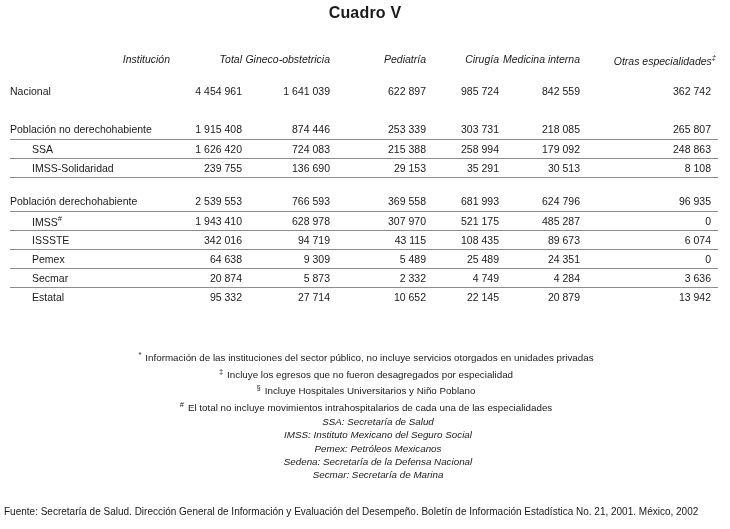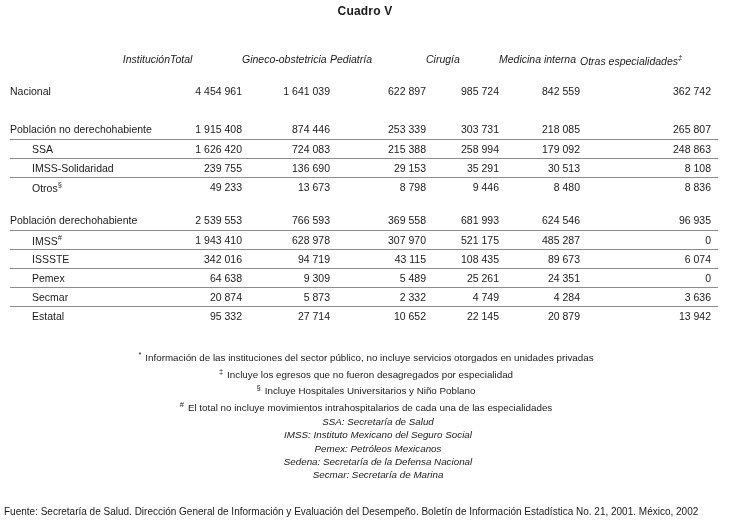--- a/index.html
+++ b/index.html
@@ -5,21 +5,21 @@
   html,body{margin:0;padding:0;background:#ffffff;}
   .page{
     position:relative;
     width:730px;height:529px;
     background:#ffffff;
     color:#1a1a1a;
     font-family:"Liberation Sans", sans-serif;
     overflow:hidden;
   }
   .doc-header{position:absolute;top:4px;left:0;width:730px;text-align:center;}
-  .doc-title{font-size:12px;font-weight:bold;letter-spacing:.2px;}
+  .doc-title{font-size:16px;font-weight:bold;letter-spacing:.2px;}
   .doc-subtitle{
     margin-top:3px;
     font-size:13.5px;font-weight:bold;
     font-variant:small-caps;letter-spacing:.2px;
   }
   .doc-subtitle sup{font-size:9px;font-variant:normal;}
 
   table.main{
     position:absolute;left:10px;top:53px;width:708px;
     border-collapse:collapse;table-layout:fixed;
@@ -29,21 +29,21 @@
   col.c-total{width:72px;}
   col.c-gineco{width:88px;}
   col.c-pediatria{width:96px;}
   col.c-cirugia{width:73px;}
   col.c-medint{width:81px;}
   col.c-otras{width:138px;}
 
   tr.hdr{height:18px;}
   tr.hdr th{
     font-weight:normal;font-style:italic;font-size:10.5px;
-    text-align:left;vertical-align:top;padding:0;
+    text-align:right;vertical-align:top;padding:0;
   }
   tr.hdr th.first{text-align:right;}
   tr.hdr th.last{padding-right:2px;}
   tr.hdr sup{font-size:7.5px;}
 
   tr.sp10{height:10px;} tr.sp20{height:20px;} tr.sp15{height:15px;}
 
   tr.datarow{height:19px;}
   tr.datarow td{padding:0;vertical-align:middle;white-space:nowrap;}
   tr.datarow td.lab{text-align:left;}
@@ -135,41 +135,32 @@
     <tr class="datarow sub ruled">
       <td class="lab"><span>IMSS-Solidaridad</span></td>
       <td class="num">239 755</td>
       <td class="num">136 690</td>
       <td class="num">29 153</td>
       <td class="num">35 291</td>
       <td class="num">30 513</td>
       <td class="num last">8 108</td>
     </tr>
 
-    <tr class="datarow sub">
-      <td class="lab"><span>Otros</span><sup>§</sup></td>
-      <td class="num">49 233</td>
-      <td class="num">13 673</td>
-      <td class="num">8 798</td>
-      <td class="num">9 446</td>
-      <td class="num">8 480</td>
-      <td class="num last">8 836</td>
-    </tr>
 
     <tr class="sp15">
           <td colspan="7"></td>
         </tr>
 
     <tr class="datarow group ruled">
       <td class="lab"><span>Población derechohabiente</span></td>
       <td class="num">2 539 553</td>
       <td class="num">766 593</td>
       <td class="num">369 558</td>
       <td class="num">681 993</td>
-      <td class="num">624 546</td>
+      <td class="num">624 796</td>
       <td class="num last">96 935</td>
     </tr>
 
     <tr class="datarow sub ruled">
       <td class="lab"><span>IMSS</span><sup>#</sup></td>
       <td class="num">1 943 410</td>
       <td class="num">628 978</td>
       <td class="num">307 970</td>
       <td class="num">521 175</td>
       <td class="num">485 287</td>
@@ -184,21 +175,21 @@
       <td class="num">108 435</td>
       <td class="num">89 673</td>
       <td class="num last">6 074</td>
     </tr>
 
     <tr class="datarow sub ruled">
       <td class="lab"><span>Pemex</span></td>
       <td class="num">64 638</td>
       <td class="num">9 309</td>
       <td class="num">5 489</td>
-      <td class="num">25 261</td>
+      <td class="num">25 489</td>
       <td class="num">24 351</td>
       <td class="num last">0</td>
     </tr>
 
 
     <tr class="datarow sub ruled">
       <td class="lab"><span>Secmar</span></td>
       <td class="num">20 874</td>
       <td class="num">5 873</td>
       <td class="num">2 332</td>

